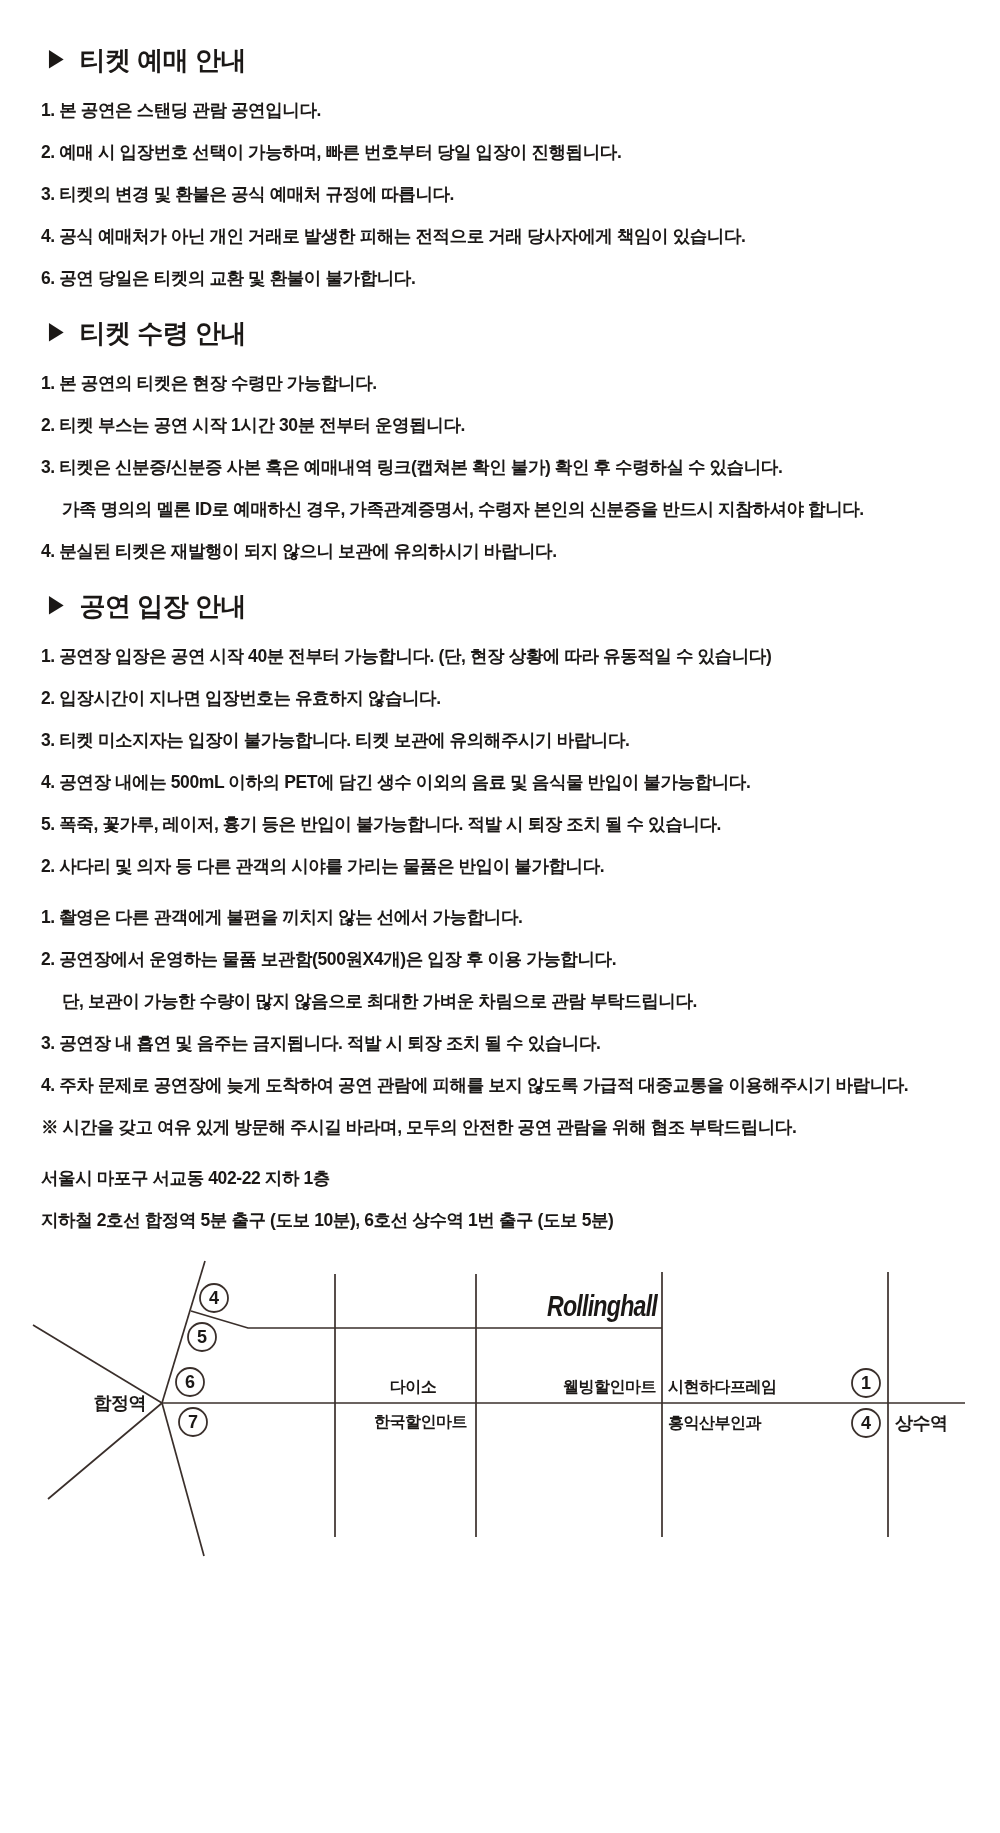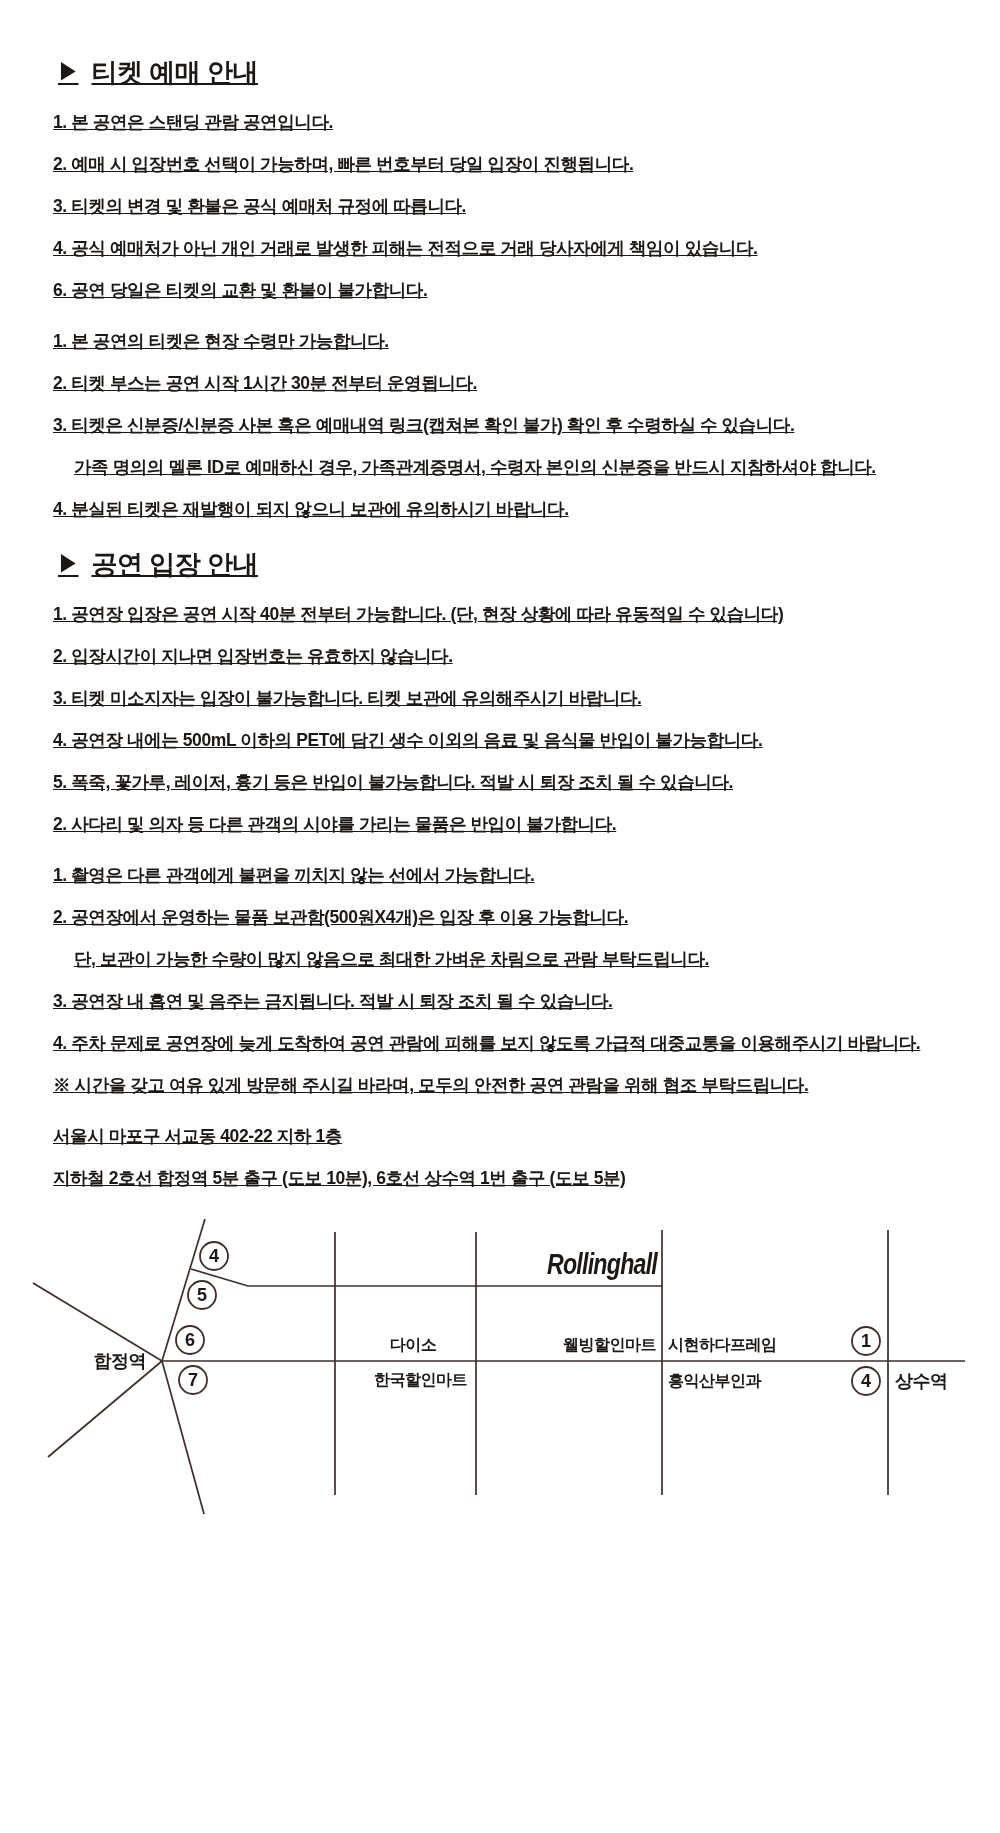--- a/index.html
+++ b/index.html
@@ -6,21 +6,21 @@
   body {
     width: 1000px;
     height: 1833px;
     background: #ffffff;
     color: #1b1816;
     font-family: "Liberation Sans", sans-serif;
     overflow: hidden;
     padding: 46px 0 0 41px;
     box-sizing: border-box;
   }
-  .section { margin: 12px; text-decoration: underline; }
+  .section { margin: 0; }
   .section + .section { margin-top: 31px; }
   h2.section-title {
     font-size: 26px;
     line-height: 28px;
     font-weight: 800;
     letter-spacing: -0.5px;
     margin: 0 0 24px 0;
     padding-left: 5px;
     white-space: nowrap;
   }
@@ -72,20 +72,21 @@
 <div class="section">
   <h2 class="section-title"><span class="bullet">▶</span><span>티켓 예매 안내</span></h2>
   <p class="item">1. 본 공연은 스탠딩 관람 공연입니다.</p>
   <p class="item">2. 예매 시 입장번호 선택이 가능하며, 빠른 번호부터 당일 입장이 진행됩니다.</p>
   <p class="item">3. 티켓의 변경 및 환불은 공식 예매처 규정에 따릅니다.</p>
   <p class="item">4. 공식 예매처가 아닌 개인 거래로 발생한 피해는 전적으로 거래 당사자에게 책임이 있습니다.</p>
   <p class="item">6. 공연 당일은 티켓의 교환 및 환불이 불가합니다.</p>
 </div>
 
 <div class="section">
+  <h2 class="section-title"><span class="bullet">▶</span><span>티켓 수령 안내</span></h2>
   <p class="item">1. 본 공연의 티켓은 현장 수령만 가능합니다.</p>
   <p class="item">2. 티켓 부스는 공연 시작 1시간 30분 전부터 운영됩니다.</p>
   <p class="item">3. 티켓은 신분증/신분증 사본 혹은 예매내역 링크(캡쳐본 확인 불가) 확인 후 수령하실 수 있습니다.</p>
   <p class="item indent">가족 명의의 멜론 ID로 예매하신 경우, 가족관계증명서, 수령자 본인의 신분증을 반드시 지참하셔야 합니다.</p>
   <p class="item">4. 분실된 티켓은 재발행이 되지 않으니 보관에 유의하시기 바랍니다.</p>
 </div>
 
 <div class="section">
   <h2 class="section-title"><span class="bullet">▶</span><span>공연 입장 안내</span></h2>
   <p class="item">1. 공연장 입장은 공연 시작 40분 전부터 가능합니다. (단, 현장 상황에 따라 유동적일 수 있습니다)</p>

